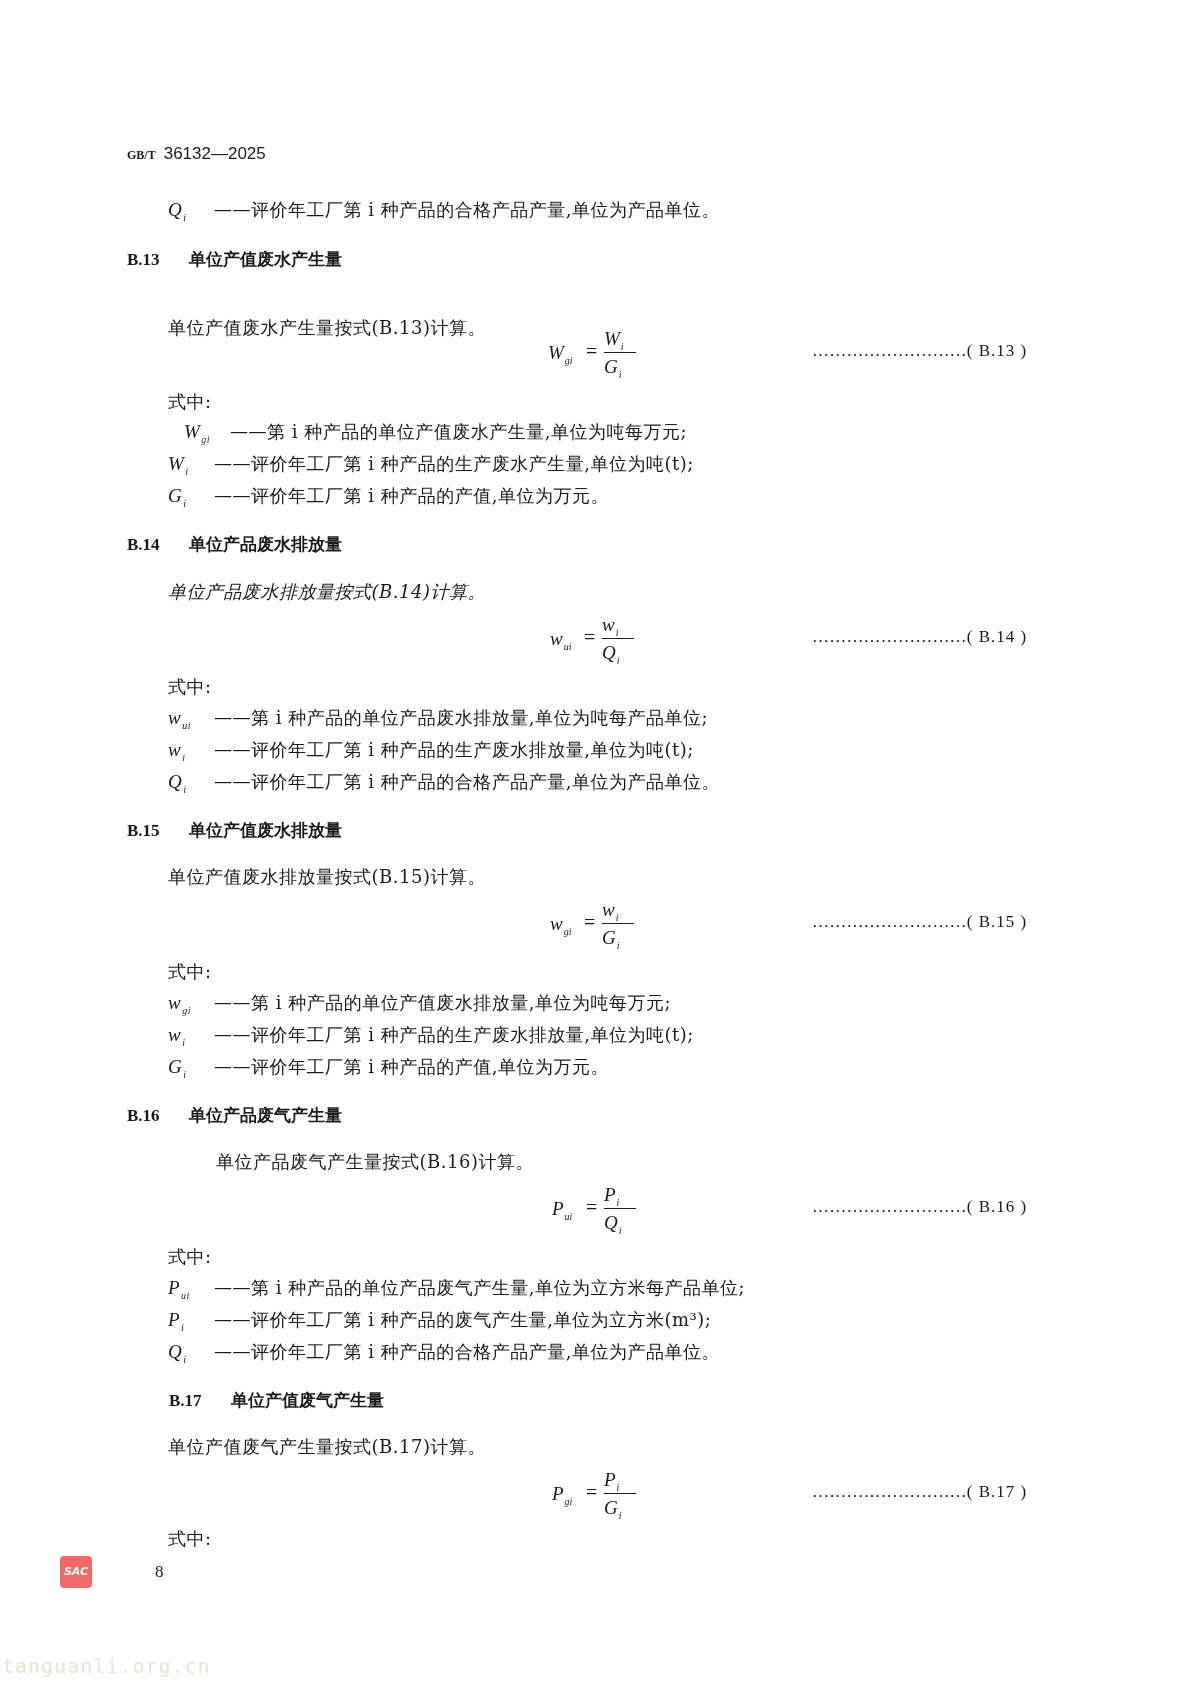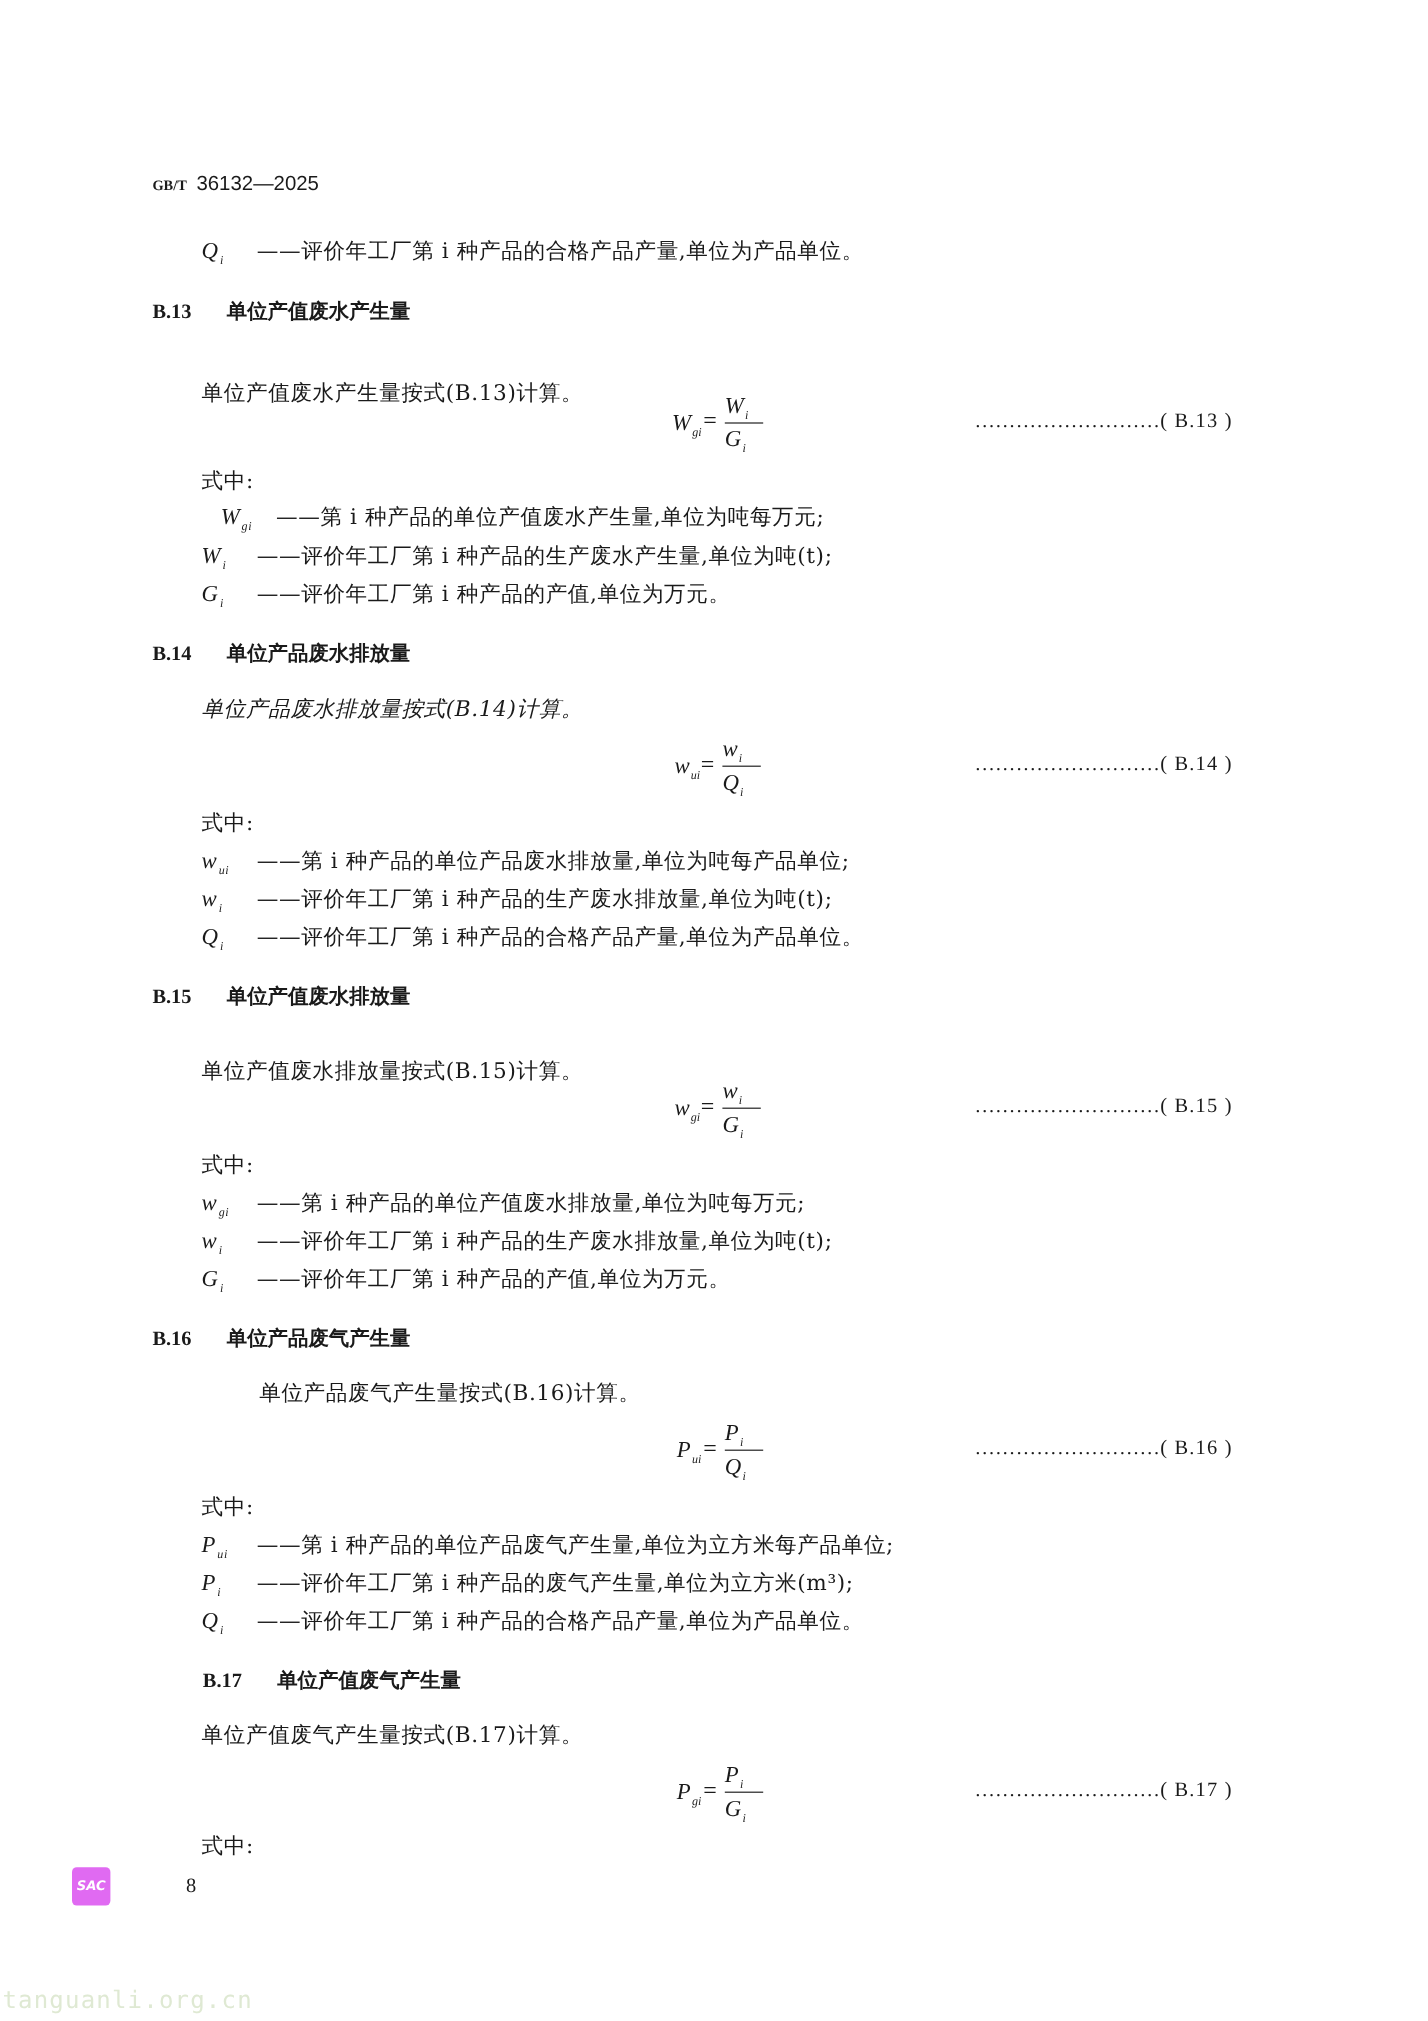--- a/index.html
+++ b/index.html
@@ -9,29 +9,29 @@
   .std-header { left: 127px; top: 143px; font-size: 17px; }
   .std-header .gbt { font-family: "Liberation Serif", serif; font-weight: bold; font-size: 12px; }
   .std-header .num { font-family: "Liberation Sans", sans-serif; margin-left: 8px; }
   .txt { font-size: 18px; line-height: 24px; letter-spacing: 0.5px; }
   .heading { font-size: 17px; font-weight: bold; font-family: "DejaVu Sans", sans-serif; }
   .heading .hnum { font-family: "Liberation Serif", serif; font-weight: bold; display: inline-block; width: 62px; }
   .sym { font-family: "Liberation Serif", serif; font-style: italic; font-size: 19px; }
   .sub { font-family: "Liberation Serif", serif; font-style: italic; font-size: 10px; position: relative; top: 5px; margin-left: 1px; }
   .def-sym { display: inline-block; width: 46px; }
   .eq { height: 56px; }
-  .eq .lhs { position: absolute; left: 12px; top: 16px; text-align: center; }
+  .eq .lhs { position: absolute; left: 0; top: 16px; text-align: center; }
   .eq .equals { position: absolute; top: 14px; font-family: "Liberation Serif", serif; font-size: 20px; }
   .eq .frac { position: absolute; top: 0; width: 32px; }
   .eq .frac .numer { display: block; height: 26px; line-height: 26px; border-bottom: 1px solid #222; }
   .eq .frac .denom { display: block; height: 28px; line-height: 28px; }
   .eqnum { font-size: 17px; font-family: "Liberation Serif", serif; letter-spacing: 1px; }
   .eqnum .dots { letter-spacing: 0.2px; }
   .page-num { left: 155px; top: 1562px; font-size: 17px; font-family: "Liberation Serif", serif; }
-  .sac-logo { left: 60px; top: 1556px; width: 32px; height: 32px; background: #d946ef; border-radius: 4px;
+  .sac-logo { left: 60px; top: 1556px; width: 32px; height: 32px; background: #ef4444; border-radius: 4px;
               color: #ffffff; font-family: "DejaVu Sans", sans-serif; font-weight: bold; font-style: italic;
               font-size: 11px; line-height: 32px; text-align: center; opacity: 0.8; }
   .watermark { left: 2px; top: 1654px; font-size: 20px; color: #dfe9d3; font-family: "DejaVu Sans Mono", monospace; letter-spacing: 1px; }
 </style>
 </head>
 <body>
 
 <div class="abs std-header">
   <span class="gbt">GB/T</span><span class="num">36132—2025</span>
 </div>
@@ -71,21 +71,21 @@
   </div>
   <div class="abs eqnum" style="left:812px; top:627px;"><span class="dots">………………………</span><span>( B.14 )</span></div>
   <div class="abs txt" style="left:168px; top:675px;">式中:</div>
   <div class="abs txt" style="left:168px; top:706px;"><span class="def-sym"><span class="sym">w</span><span class="sub">ui</span></span><span>——第 i 种产品的单位产品废水排放量,单位为吨每产品单位;</span></div>
   <div class="abs txt" style="left:168px; top:738px;"><span class="def-sym"><span class="sym">w</span><span class="sub">i</span></span><span>——评价年工厂第 i 种产品的生产废水排放量,单位为吨(t);</span></div>
   <div class="abs txt" style="left:168px; top:770px;"><span class="def-sym"><span class="sym">Q</span><span class="sub">i</span></span><span>——评价年工厂第 i 种产品的合格产品产量,单位为产品单位。</span></div>
 </div>
 
 <div>
   <div class="abs heading" style="left:127px; top:819px;"><span class="hnum">B.15</span><span>单位产值废水排放量</span></div>
-  <div class="abs txt" style="left:168px; top:865px;margin-top:16px;">单位产值废水排放量按式(B.15)计算。</div>
+  <div class="abs txt" style="left:168px; top:865px;">单位产值废水排放量按式(B.15)计算。</div>
   <div class="abs eq" style="left:550px; top:897px; width:120px;">
     <span class="lhs"><span class="sym">w</span><span class="sub">gi</span></span>
     <span class="equals" style="left:34px;">=</span>
     <span class="frac" style="left:52px;">
       <span class="numer"><span class="sym">w</span><span class="sub">i</span></span>
       <span class="denom"><span class="sym">G</span><span class="sub">i</span></span>
     </span>
   </div>
   <div class="abs eqnum" style="left:812px; top:912px;"><span class="dots">………………………</span><span>( B.15 )</span></div>
   <div class="abs txt" style="left:168px; top:960px;">式中:</div>

